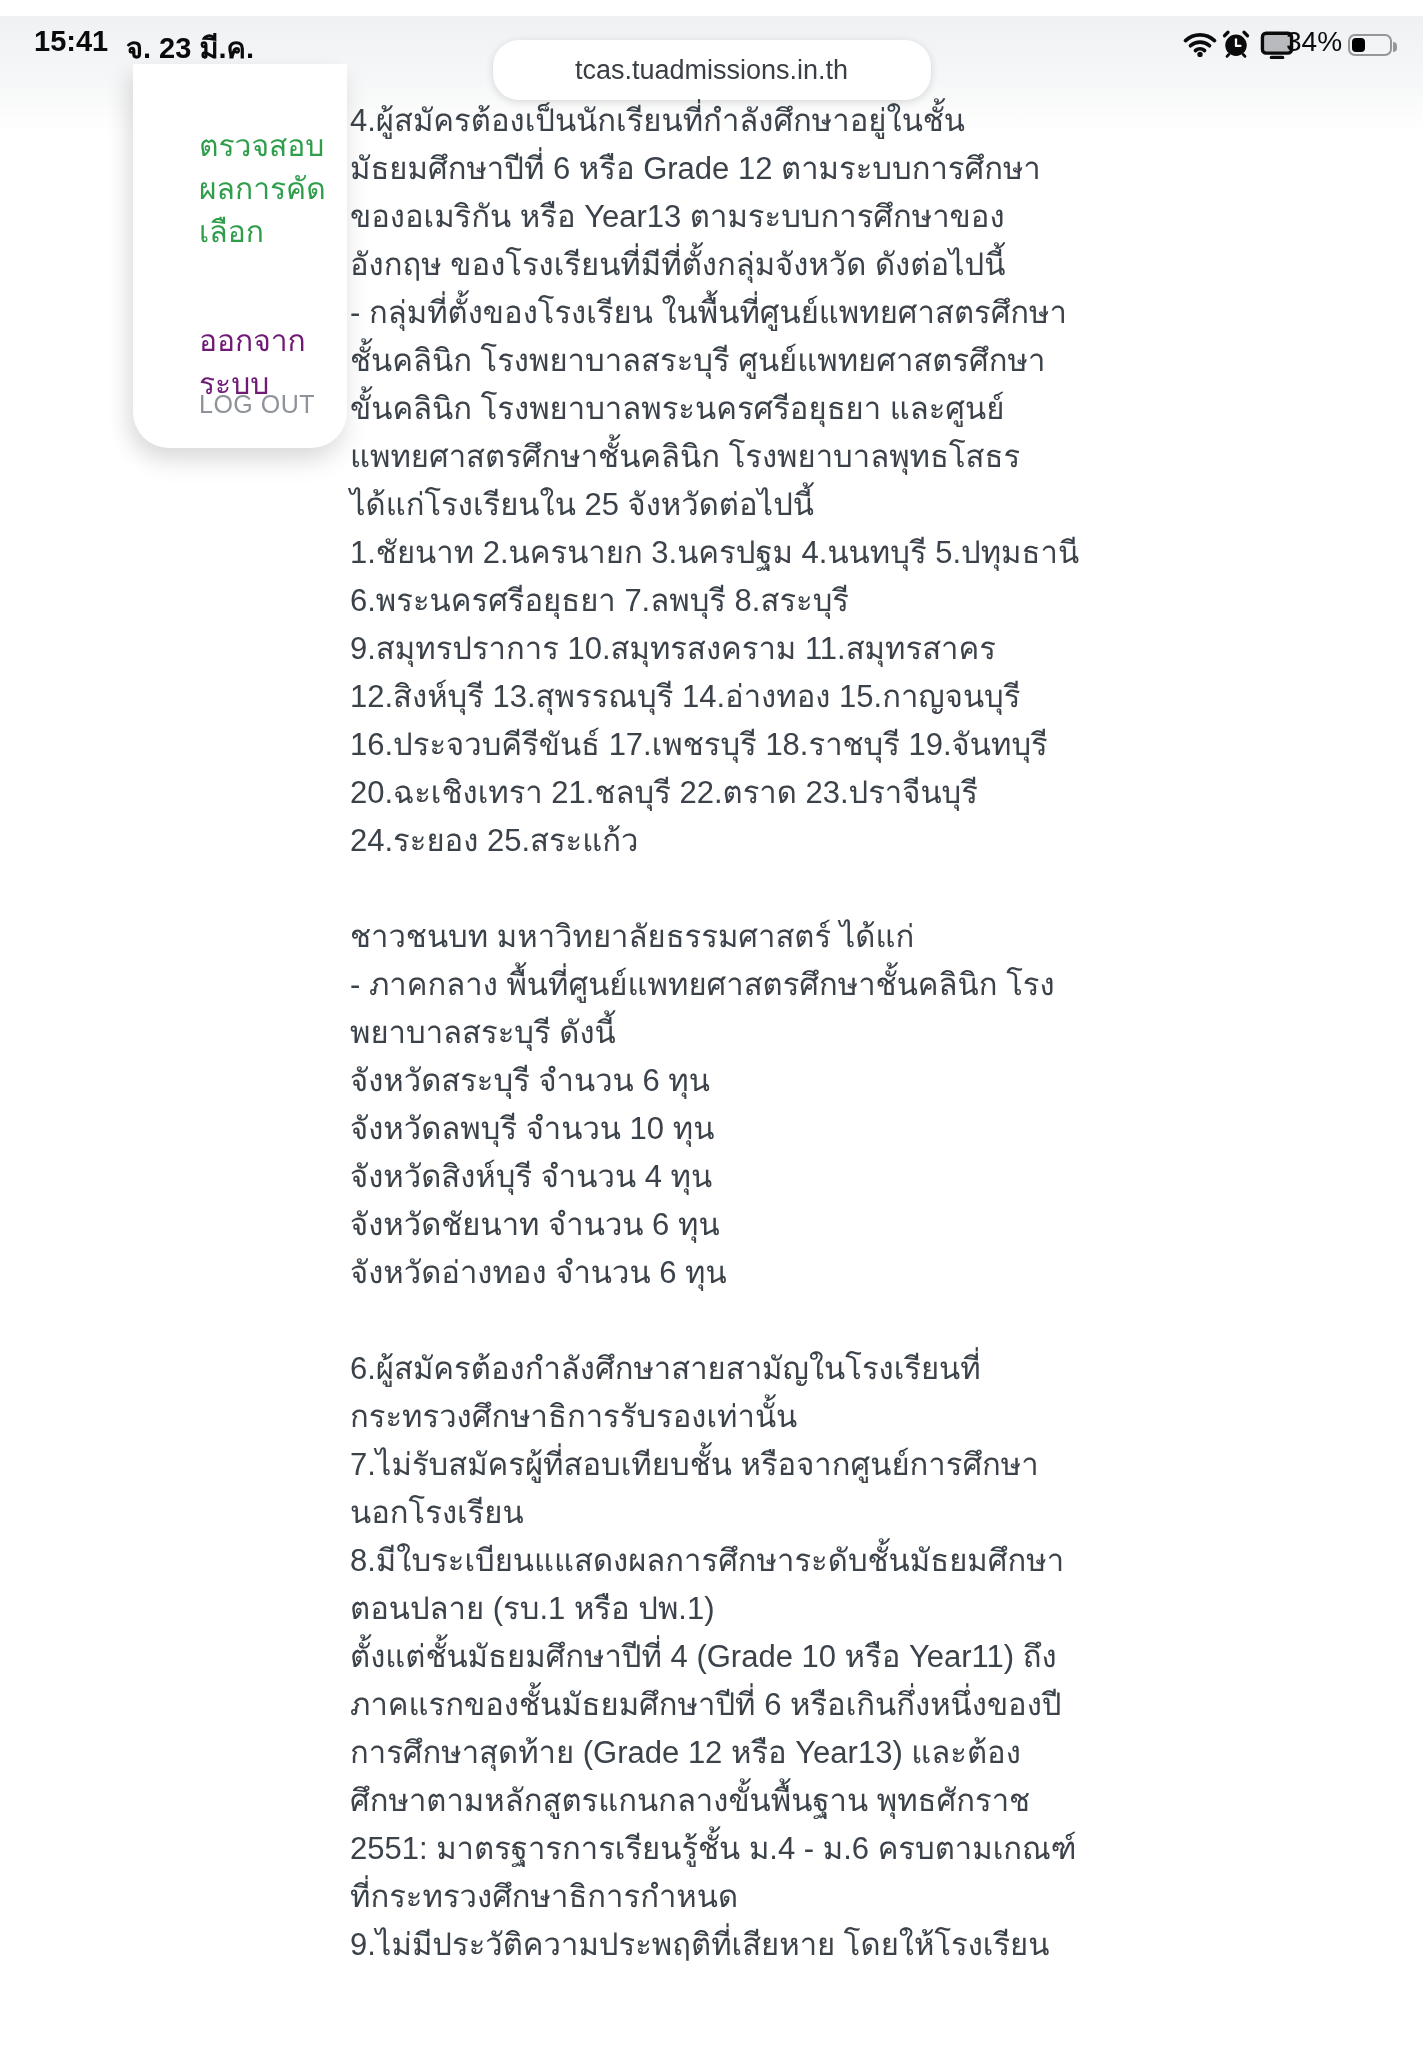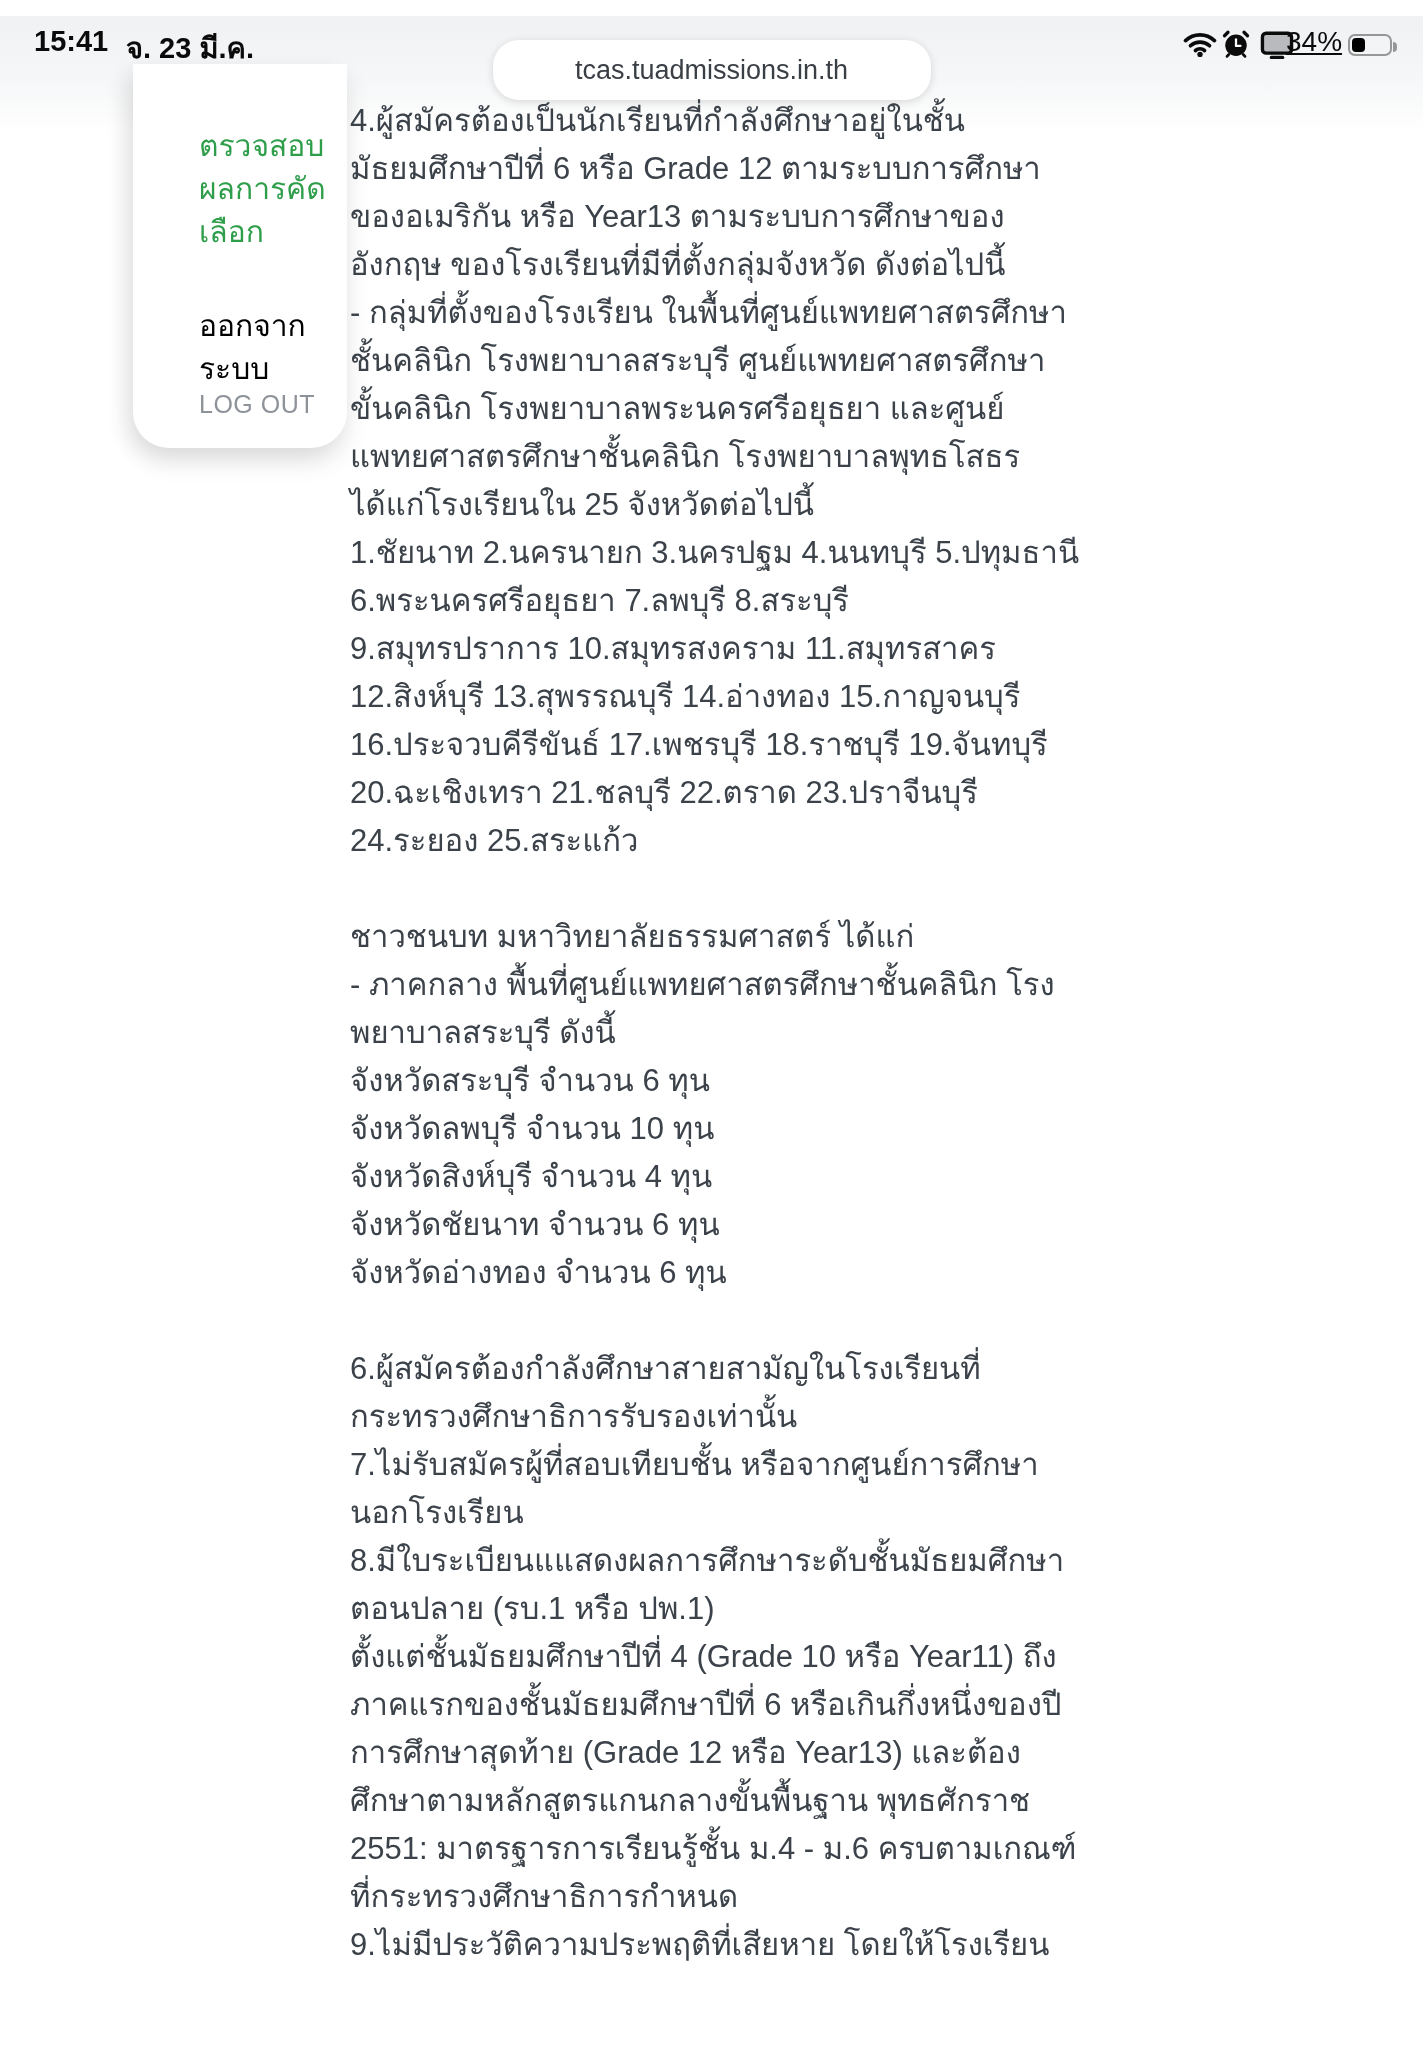--- a/index.html
+++ b/index.html
@@ -14,21 +14,21 @@
     background:linear-gradient(180deg,#f0f1f3 0%,#f6f7f8 55%,rgba(255,255,255,0) 100%);
   }
   
   .statusbar{ position:absolute; left:0; top:0; width:1423px; height:55px; }
   .sb-time{ position:absolute; left:34px; top:9px; font-size:29px; font-weight:600; color:#0b0b0c; }
   .sb-date{ position:absolute; left:126px; top:9px; font-size:29px; font-weight:600; color:#0b0b0c; }
   .sb-icon{ position:absolute; }
   .sb-wifi{ left:1183px; top:15px; }
   .sb-alarm{ left:1221px; top:13px; }
   .sb-display{ left:1260px; top:15px; }
-  .sb-batt-text{ position:absolute; left:1286px; top:10px; font-size:28px; font-weight:500; color:#0b0b0c;text-decoration:underline; }
+  .sb-batt-text{ position:absolute; left:1286px; top:10px; font-size:28px; font-weight:500; color:#0b0b0c; }
   .battery{ position:absolute; left:1348px; top:18px; width:44px; height:22px;
     border:2px solid rgba(0,0,0,0.38); border-radius:7px; }
   .battery .fill{ position:absolute; left:2px; top:2px; width:13px; height:14px;
     background:#000; border-radius:4px; }
   .battery .nub{ position:absolute; right:-7px; top:6px; width:4px; height:10px;
     background:rgba(0,0,0,0.38); border-radius:0 4px 4px 0; }
   
   .url-pill{
     position:absolute; left:50%; transform:translateX(-50%); top:24px;
     min-width:438px; height:60px; background:#ffffff; border-radius:26px;
@@ -37,21 +37,21 @@
   .url-pill span{ font-size:27px; color:#3a3f45; }
   
   .sidebar-card{
     position:absolute; left:133px; top:48px; width:214px; height:384px;
     background:#ffffff; border-radius:0 0 36px 36px;
     box-shadow:-8px 8px 22px rgba(0,0,0,0.07), 0 14px 26px rgba(0,0,0,0.09);
     padding-left:40px;
   }
   .side-link{ position:absolute; left:66px; font-size:30px; font-weight:500; line-height:43px; cursor:pointer; }
   .side-link.green{ top:60px;  color:#2f9e4b; }
-  .side-link.red{   top:240px; color:#000000; }
+  .side-link.red{   top:255px; color:#701a75; }
   .side-sub{ position:absolute; left:66px; top:326px; font-size:25px; color:#8e939a; letter-spacing:0.5px; cursor:pointer; }
   
   .content{
     position:absolute; left:350px; top:81px; width:640px;
     color:#3b4249; font-size:31px;
   }
   .tline{ height:48px; line-height:48px; white-space:nowrap; }
 </style>
 </head>
 <body>

